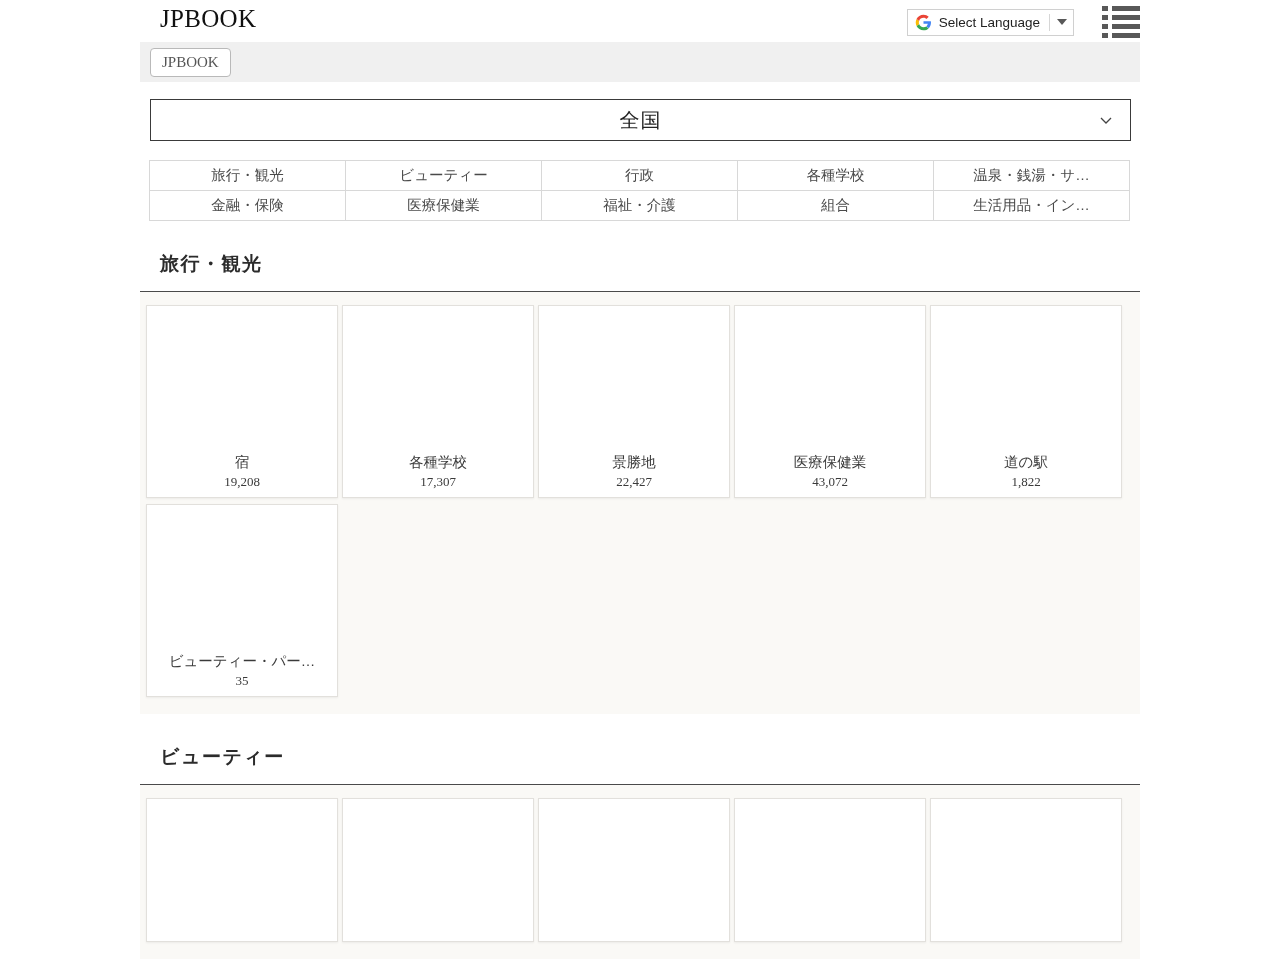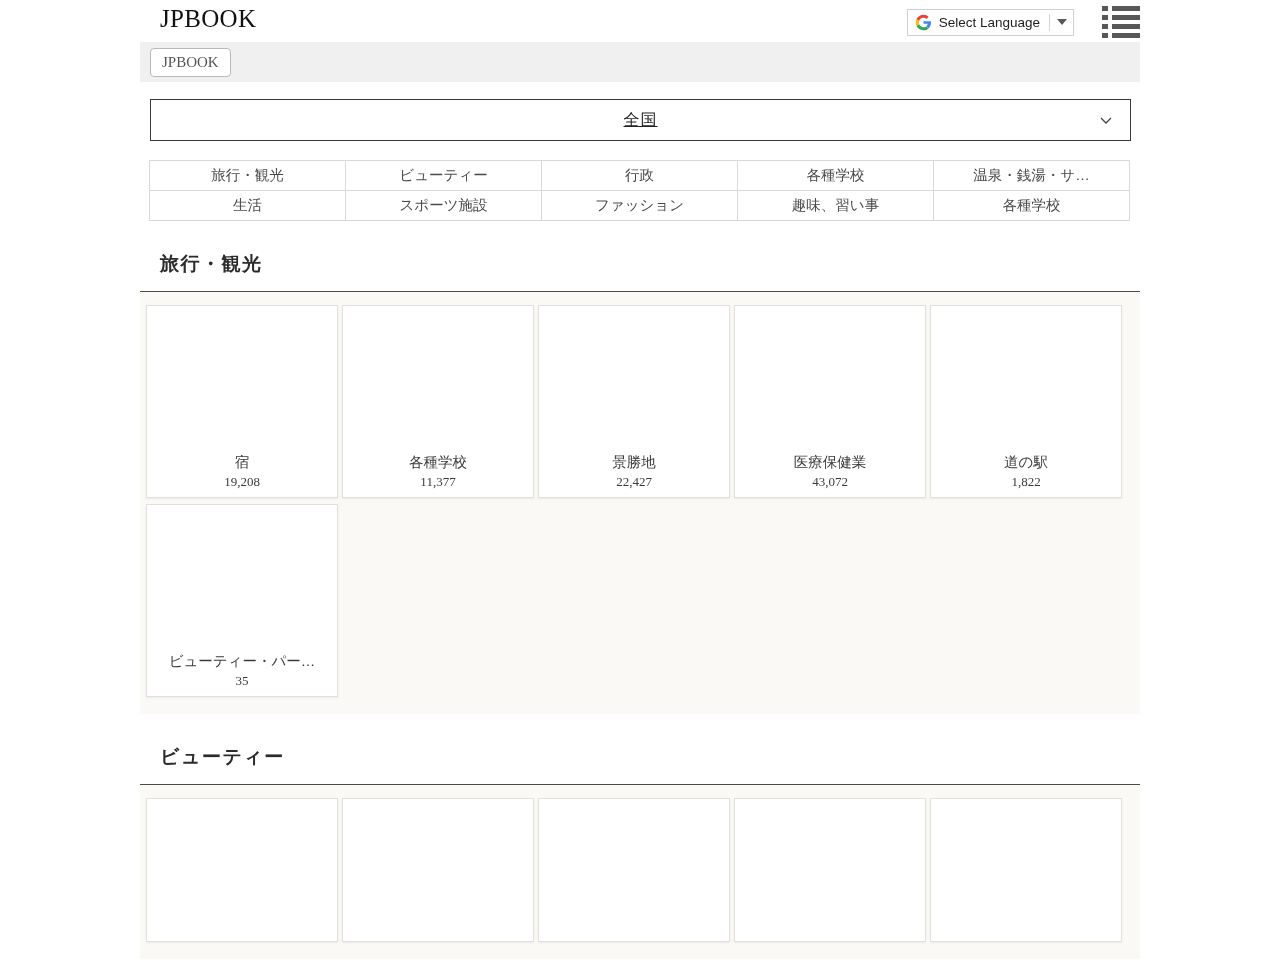--- a/index.html
+++ b/index.html
@@ -87,24 +87,23 @@
   
   .region-wrap { margin: 17px 149px 0 150px; }
   .region-select {
     position: relative;
     border: 1px solid #3a3a3a;
     background: #fff;
     height: 42px;
     display: flex; align-items: center; justify-content: center;
   }
   .region-select .value {
-    font-size: 16px;
+    font-size: 20px;
     color: #222;
     letter-spacing: 1px;
-    text-decoration: underline;
   }
   .chev {
     position: absolute; right: 17px; top: 50%;
     transform: translateY(-50%);
     width: 14px; height: 14px;
   }
   .chev svg { display: block; }
 
   
   .cat-table {
@@ -284,25 +283,25 @@
   <table class="cat-table">
     <tbody>
         <tr>
           <td>旅行・観光</td>
           <td>ビューティー</td>
           <td>行政</td>
           <td>各種学校</td>
           <td>温泉・銭湯・サ…</td>
         </tr>
         <tr>
-          <td>生活</td>
-          <td>スポーツ施設</td>
-          <td>ファッション</td>
-          <td>趣味、習い事</td>
-          <td>各種学校</td>
+          <td>金融・保険</td>
+          <td>医療保健業</td>
+          <td>福祉・介護</td>
+          <td>組合</td>
+          <td>生活用品・イン…</td>
         </tr>
       </tbody>
   </table>
 
   <div id="sections-root">
       <div class="section">
         <div class="section-title">旅行・観光</div>
         <hr class="section-rule">
         <div class="cards-panel">
           <div class="card">
@@ -316,21 +315,21 @@
             <div class="card-count">19,208</div>
           </div>
           <div class="card">
             <div class="thumb">
               <span class="tile"><span class="mini"><span class="ph photo-monkey"></span><span class="nav"></span><span class="txt" style="top:18%;left:15%;width:51%"></span><span class="txt" style="top:29%;left:9%;width:64%"></span><span class="txt" style="top:40%;left:18%;width:77%"></span><span class="txt" style="top:45%;left:12%;width:35%"></span><span class="txt" style="top:56%;left:6%;width:48%"></span><span class="txt" style="top:67%;left:15%;width:61%"></span><span class="txt" style="top:72%;left:9%;width:74%"></span></span></span>
               <span class="tile"><span class="mini"><span class="ph photo-field"></span><span class="nav"></span><span class="txt" style="top:20%;left:18%;width:58%"></span><span class="txt" style="top:31%;left:15%;width:71%"></span><span class="txt" style="top:36%;left:12%;width:84%"></span><span class="txt" style="top:47%;left:9%;width:42%"></span><span class="txt" style="top:58%;left:6%;width:55%"></span><span class="txt" style="top:63%;left:18%;width:68%"></span><span class="txt" style="top:74%;left:15%;width:81%"></span></span></span>
               <span class="tile"><span class="mini"><span class="ph photo-stripes"></span><span class="nav"></span><span class="txt" style="top:22%;left:6%;width:65%"></span><span class="txt" style="top:27%;left:6%;width:78%"></span><span class="txt" style="top:38%;left:6%;width:36%"></span><span class="txt" style="top:49%;left:6%;width:49%"></span><span class="txt" style="top:54%;left:6%;width:62%"></span><span class="txt" style="top:65%;left:6%;width:75%"></span><span class="txt" style="top:76%;left:6%;width:33%"></span></span></span>
               <span class="tile"><span class="mini"><span class="ph photo-pinkpage"></span><span class="nav"></span><span class="txt" style="top:18%;left:9%;width:72%"></span><span class="txt" style="top:29%;left:12%;width:30%"></span><span class="txt" style="top:40%;left:15%;width:43%"></span><span class="txt" style="top:45%;left:18%;width:56%"></span><span class="txt" style="top:56%;left:6%;width:69%"></span><span class="txt" style="top:67%;left:9%;width:82%"></span><span class="txt" style="top:72%;left:12%;width:40%"></span></span></span>
             </div>
             <div class="card-label">各種学校</div>
-            <div class="card-count">11,377</div>
+            <div class="card-count">17,307</div>
           </div>
           <div class="card">
             <div class="thumb">
               <span class="tile"><span class="mini"><span class="ph photo-whitepage"></span><span class="nav"></span><span class="txt" style="top:18%;left:9%;width:72%"></span><span class="txt" style="top:29%;left:12%;width:30%"></span><span class="txt" style="top:40%;left:15%;width:43%"></span><span class="txt" style="top:45%;left:18%;width:56%"></span><span class="txt" style="top:56%;left:6%;width:69%"></span><span class="txt" style="top:67%;left:9%;width:82%"></span><span class="txt" style="top:72%;left:12%;width:40%"></span></span></span>
               <span class="tile"><span class="mini"><span class="ph photo-redpage"></span><span class="nav"></span><span class="txt" style="top:20%;left:12%;width:79%"></span><span class="txt" style="top:31%;left:18%;width:37%"></span><span class="txt" style="top:36%;left:9%;width:50%"></span><span class="txt" style="top:47%;left:15%;width:63%"></span><span class="txt" style="top:58%;left:6%;width:76%"></span><span class="txt" style="top:63%;left:12%;width:34%"></span><span class="txt" style="top:74%;left:18%;width:47%"></span></span></span>
               <span class="tile"><span class="mini"><span class="ph photo-greenpage"></span><span class="nav"></span><span class="txt" style="top:22%;left:15%;width:31%"></span><span class="txt" style="top:27%;left:9%;width:44%"></span><span class="txt" style="top:38%;left:18%;width:57%"></span><span class="txt" style="top:49%;left:12%;width:70%"></span><span class="txt" style="top:54%;left:6%;width:83%"></span><span class="txt" style="top:65%;left:15%;width:41%"></span><span class="txt" style="top:76%;left:9%;width:54%"></span></span></span>
               <span class="tile"><span class="mini"><span class="ph photo-neutral"></span><span class="nav"></span><span class="txt" style="top:18%;left:18%;width:38%"></span><span class="txt" style="top:29%;left:15%;width:51%"></span><span class="txt" style="top:40%;left:12%;width:64%"></span><span class="txt" style="top:45%;left:9%;width:77%"></span><span class="txt" style="top:56%;left:6%;width:35%"></span><span class="txt" style="top:67%;left:18%;width:48%"></span><span class="txt" style="top:72%;left:15%;width:61%"></span></span></span>
             </div>
             <div class="card-label">景勝地</div>
             <div class="card-count">22,427</div>

